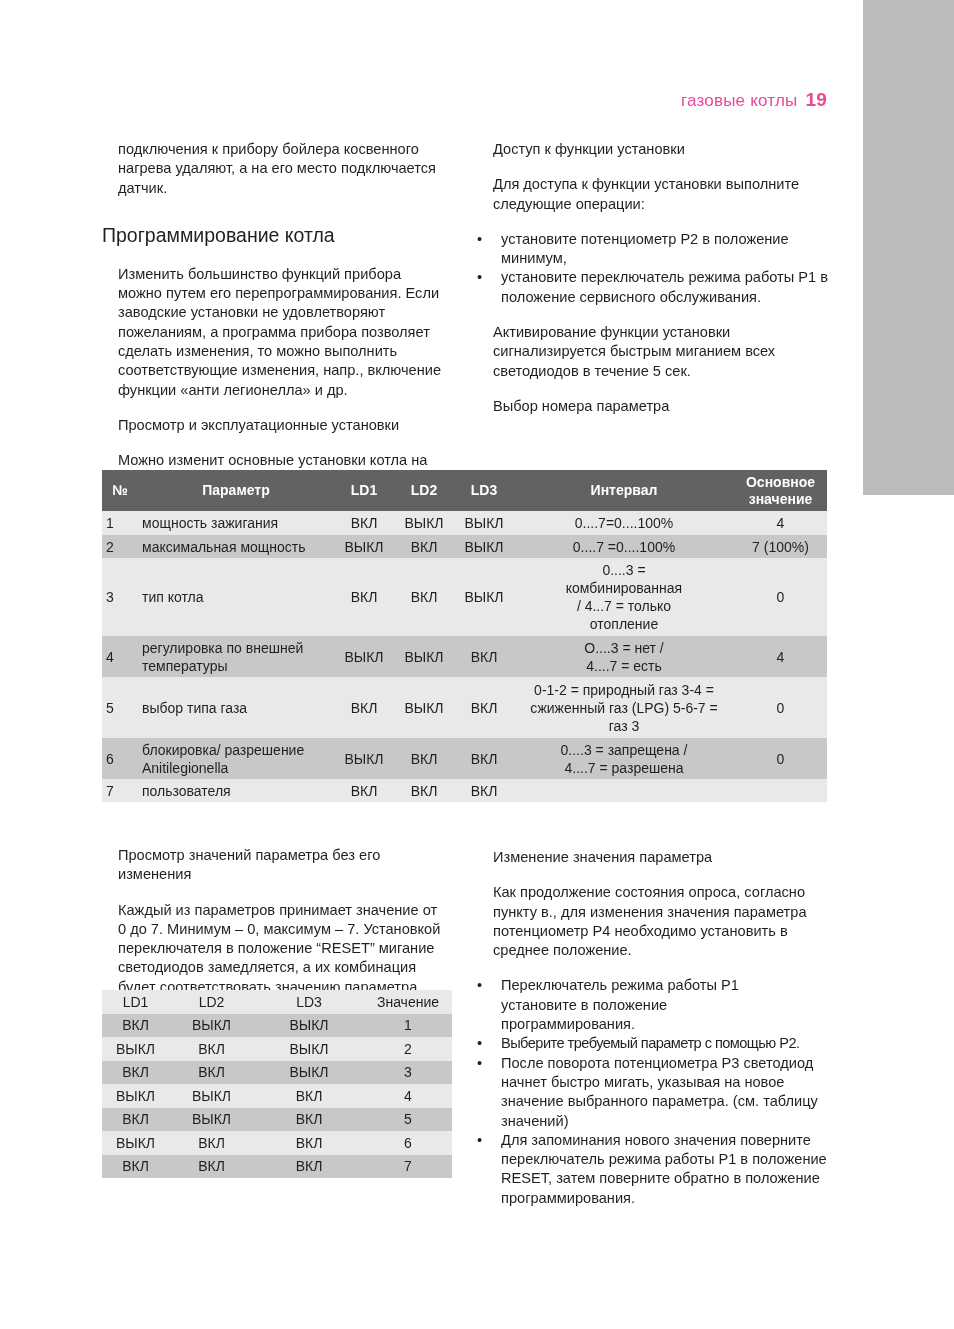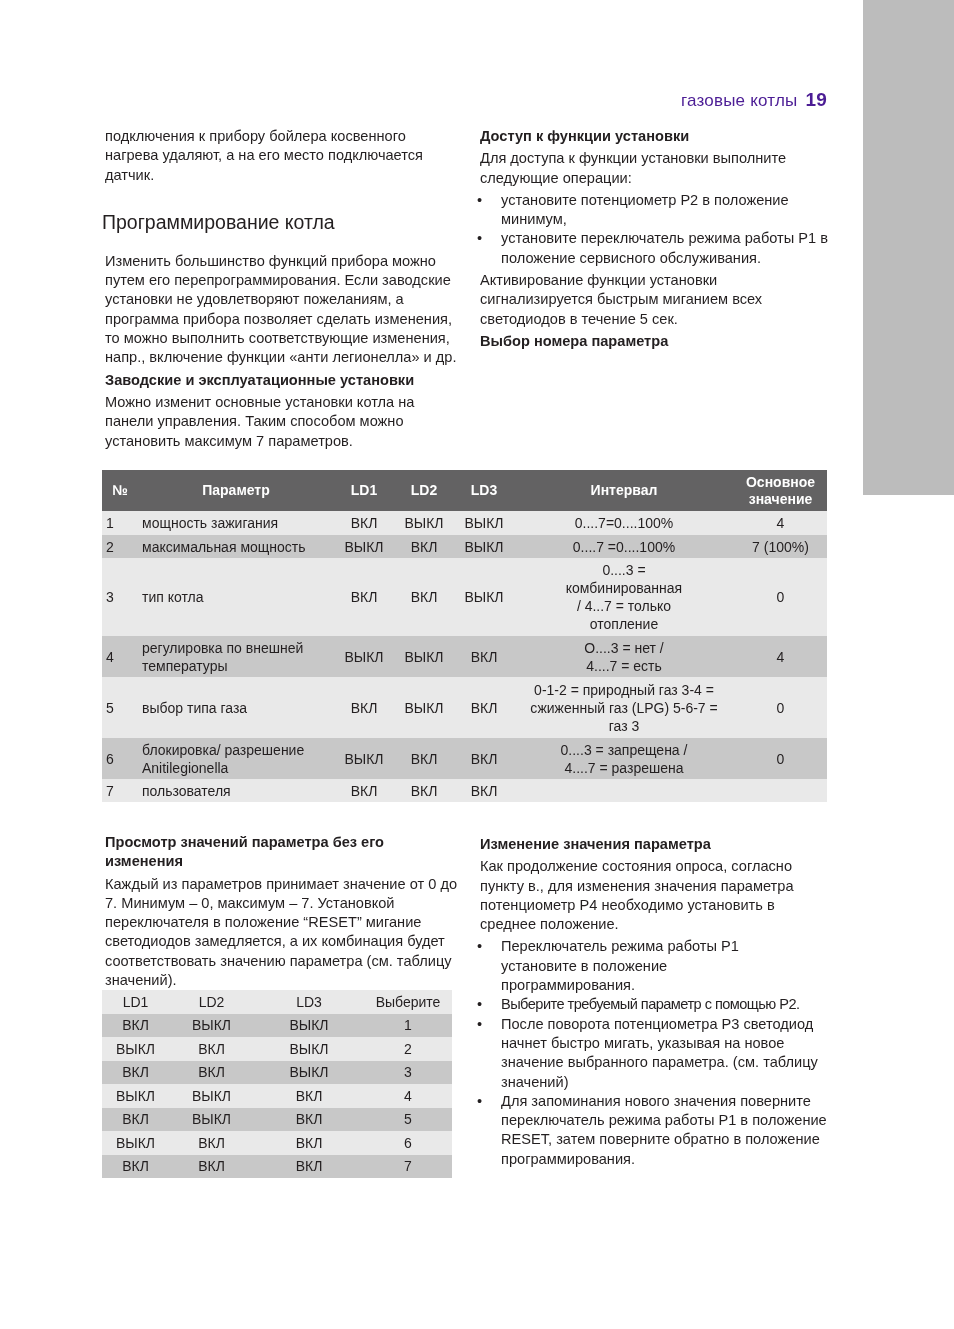--- a/index.html
+++ b/index.html
@@ -2,28 +2,28 @@
 <html><head>
 <meta charset="utf-8">
 <style>
   html, body { margin: 0; padding: 0; }
   body {
     width: 954px; height: 1329px; position: relative; overflow: hidden;
     background: #ffffff; color: #231f20;
     font-family: "Liberation Sans", sans-serif;
   }
   .side-tab { position: absolute; left: 863px; top: 0; width: 91px; height: 495px; background: #bcbcbc; }
-  .running-head { position: absolute; right: 127px; top: 89px; font-size: 17px; color: #4c1d95; letter-spacing: 0.2px; }
+  .running-head { position: absolute; right: 127px; top: 89px; font-size: 17px; color: #ec4899; letter-spacing: 0.2px; }
   .running-head .pnum { font-weight: bold; font-size: 19px; margin-left: 8px; }
   .col { position: absolute; font-size: 14.6px; line-height: 19.3px; }
-  .col p { margin: 3px; }
+  .col p { margin: 16px; }
   .left1 { left: 102px; top: 124px; width: 360px; }
   .right1 { left: 477px; top: 124px; width: 360px; }
   .h2 { font-size: 19.5px; font-weight: normal; margin: 25px 0 18px 0; line-height: 24px; }
-  .bold { font-weight: bold; }
+  .bold { font-weight: normal; }
   ul.bul { list-style: none; margin: 0; padding: 0; }
   ul.bul li { position: relative; padding-left: 24px; }
   ul.bul li::before { content: "•"; position: absolute; left: 0; top: 0; }
   .cond { letter-spacing: -0.55px; }
 
   table { border-collapse: collapse; position: absolute; font-size: 14px; }
   .ptable { left: 102px; top: 470px; width: 725px; }
   .ptable th { background: #636263; color: #ffffff; font-weight: bold; font-size: 14px; height: 41px; padding: 0 4px; line-height: 17px; }
   .ptable td { padding: 0 4px; line-height: 18px; color: #231f20; }
   .ptable tr.light td { background: #e9e9e9; }
@@ -43,21 +43,21 @@
 <div class="side-tab"></div>
 
 <div class="running-head">
   <span>газовые котлы</span><span class="pnum">19</span>
 </div>
 
 <div class="col left1">
   <p>подключения к прибору бойлера косвенного нагрева удаляют, а на его место подключается датчик.</p>
   <h2 class="h2">Программирование котла</h2>
   <p>Изменить большинство функций прибора можно путем его перепрограммирования. Если заводские установки не удовлетворяют пожеланиям, а программа прибора позволяет сделать изменения, то можно выполнить соответствующие изменения, напр., включение функции «анти легионелла» и др.</p>
-  <p class="bold">Заводские и эксплуатационные установки</p>
+  <p class="bold">Просмотр и эксплуатационные установки</p>
   <p>Можно изменит основные установки котла на панели управления. Таким способом можно установить максимум 7 параметров.</p>
 </div>
 
 <div class="col right1">
   <p class="bold">Доступ к функции установки</p>
   <p>Для доступа к функции установки выполните следующие операции:</p>
   <ul class="bul">
     <li>установите потенциометр P2 в положение минимум,</li>
     <li>установите переключатель режима работы P1 в положение сервисного обслуживания.</li>
   </ul>
@@ -163,21 +163,21 @@
       <col style="width:67px">
       <col style="width:85px">
       <col style="width:110px">
       <col style="width:88px">
     </colgroup>
   <tbody>
       <tr class="light">
     <td>LD1</td>
     <td>LD2</td>
     <td>LD3</td>
-    <td>Выберите</td>
+    <td>Значение</td>
   </tr>
   <tr class="dark">
     <td>ВКЛ</td>
         <td>ВЫКЛ</td>
         <td>ВЫКЛ</td>
         <td>1</td>
   </tr>
   <tr class="light">
     <td>ВЫКЛ</td>
         <td>ВКЛ</td>

